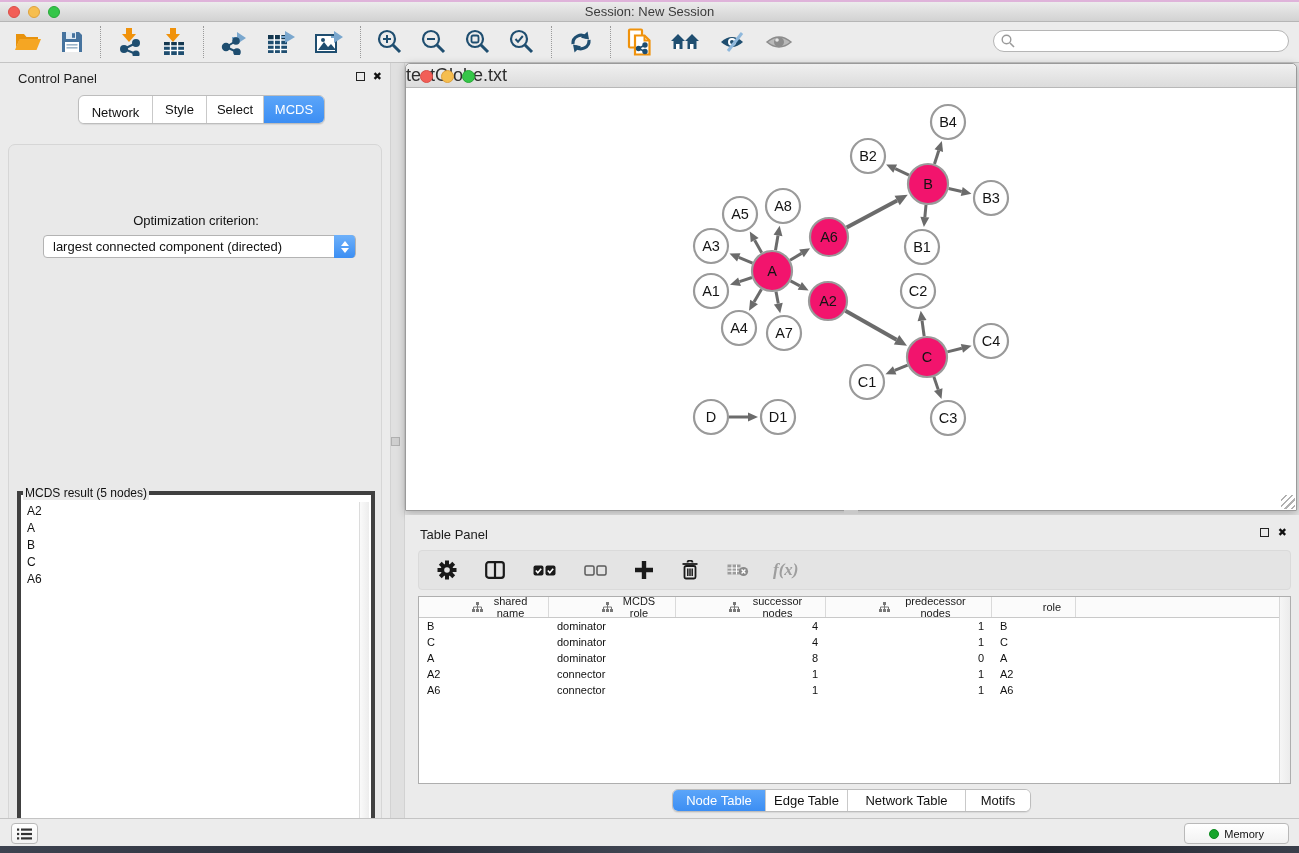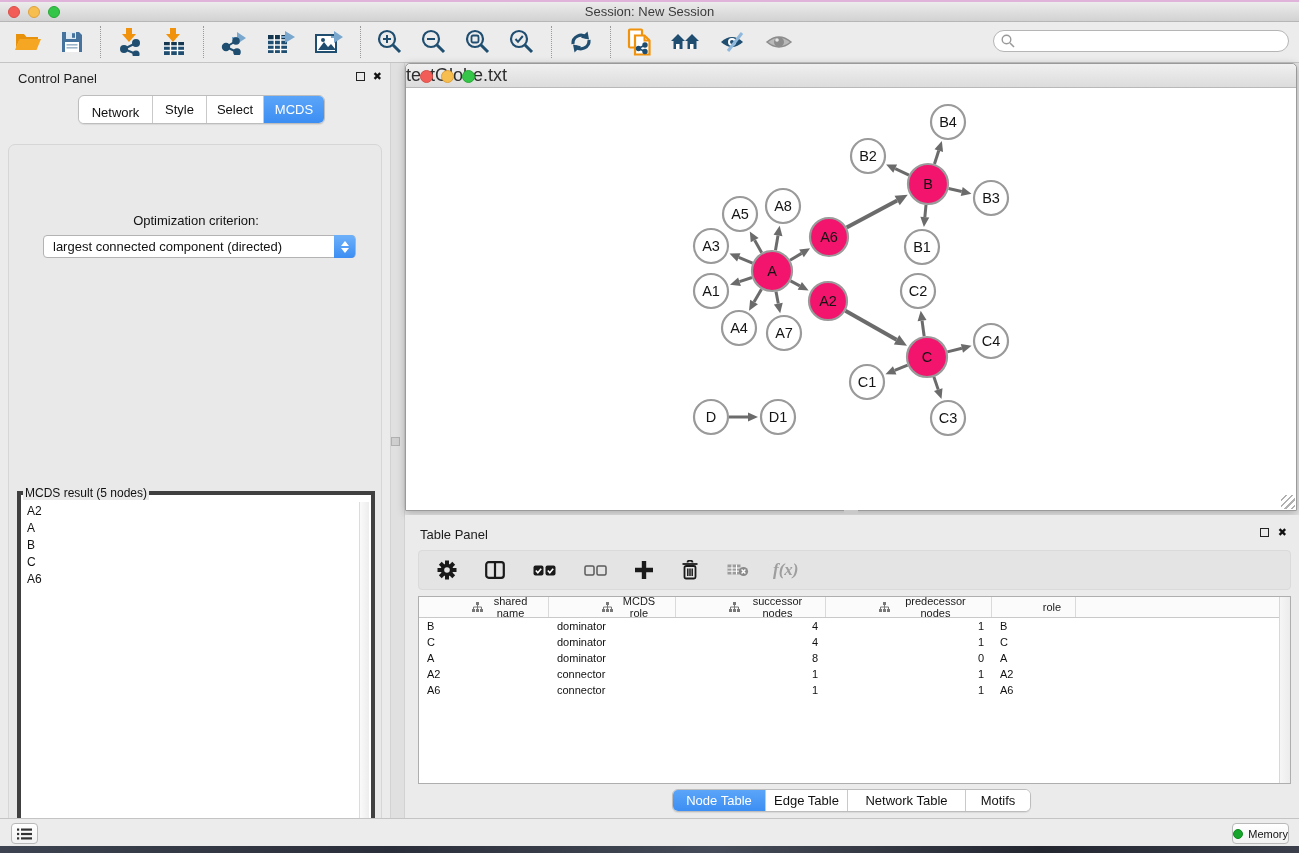--- a/index.html
+++ b/index.html
@@ -101,21 +101,21 @@
   .tscroll { position:absolute; right:0; top:0; width:11px; bottom:0;
     background:linear-gradient(90deg,#f6f6f6,#ececec); border-left:1px solid #d8d8d8; }
   .tp-tabs { position:absolute; left:267px; top:274px; }
 
   
   .statusbar { position:absolute; left:0; top:818px; width:1299px; height:28px; background:#ececec;
     border-top:1px solid #c4c4c4; }
   .sb-left { position:absolute; left:11px; top:4px; width:27px; height:21px; background:linear-gradient(#fff,#f2f2f2);
     border:1px solid #b9b9b9; border-radius:4px; display:flex; align-items:center; justify-content:center; cursor:pointer; }
   .sb-mem { position:absolute; right:10px; top:4px; height:21px; background:linear-gradient(#fff,#f2f2f2);
-    border:1px solid #b9b9b9; border-radius:4px; display:flex; align-items:center; gap:5px; padding:0 0; font-size:11px; color:#111; cursor:pointer; }
+    border:1px solid #b9b9b9; border-radius:4px; display:flex; align-items:center; gap:5px; padding:0 24px; font-size:11px; color:#111; cursor:pointer; }
   .mem-dot { width:10px; height:10px; border-radius:50%; background:#17a52c; border:1px solid #0e8a20; }
   .desktop-strip { position:absolute; left:0; top:846px; width:1299px; height:7px;
     background:linear-gradient(90deg,#3d4350,#2a2e3a 30%,#454b58 55%,#23262f 80%,#3a3f4b); }
 </style>
 </head>
 <body>
 
 <div class="titlebar">
   <div class="traffic">
     <span class="tl red"></span>

